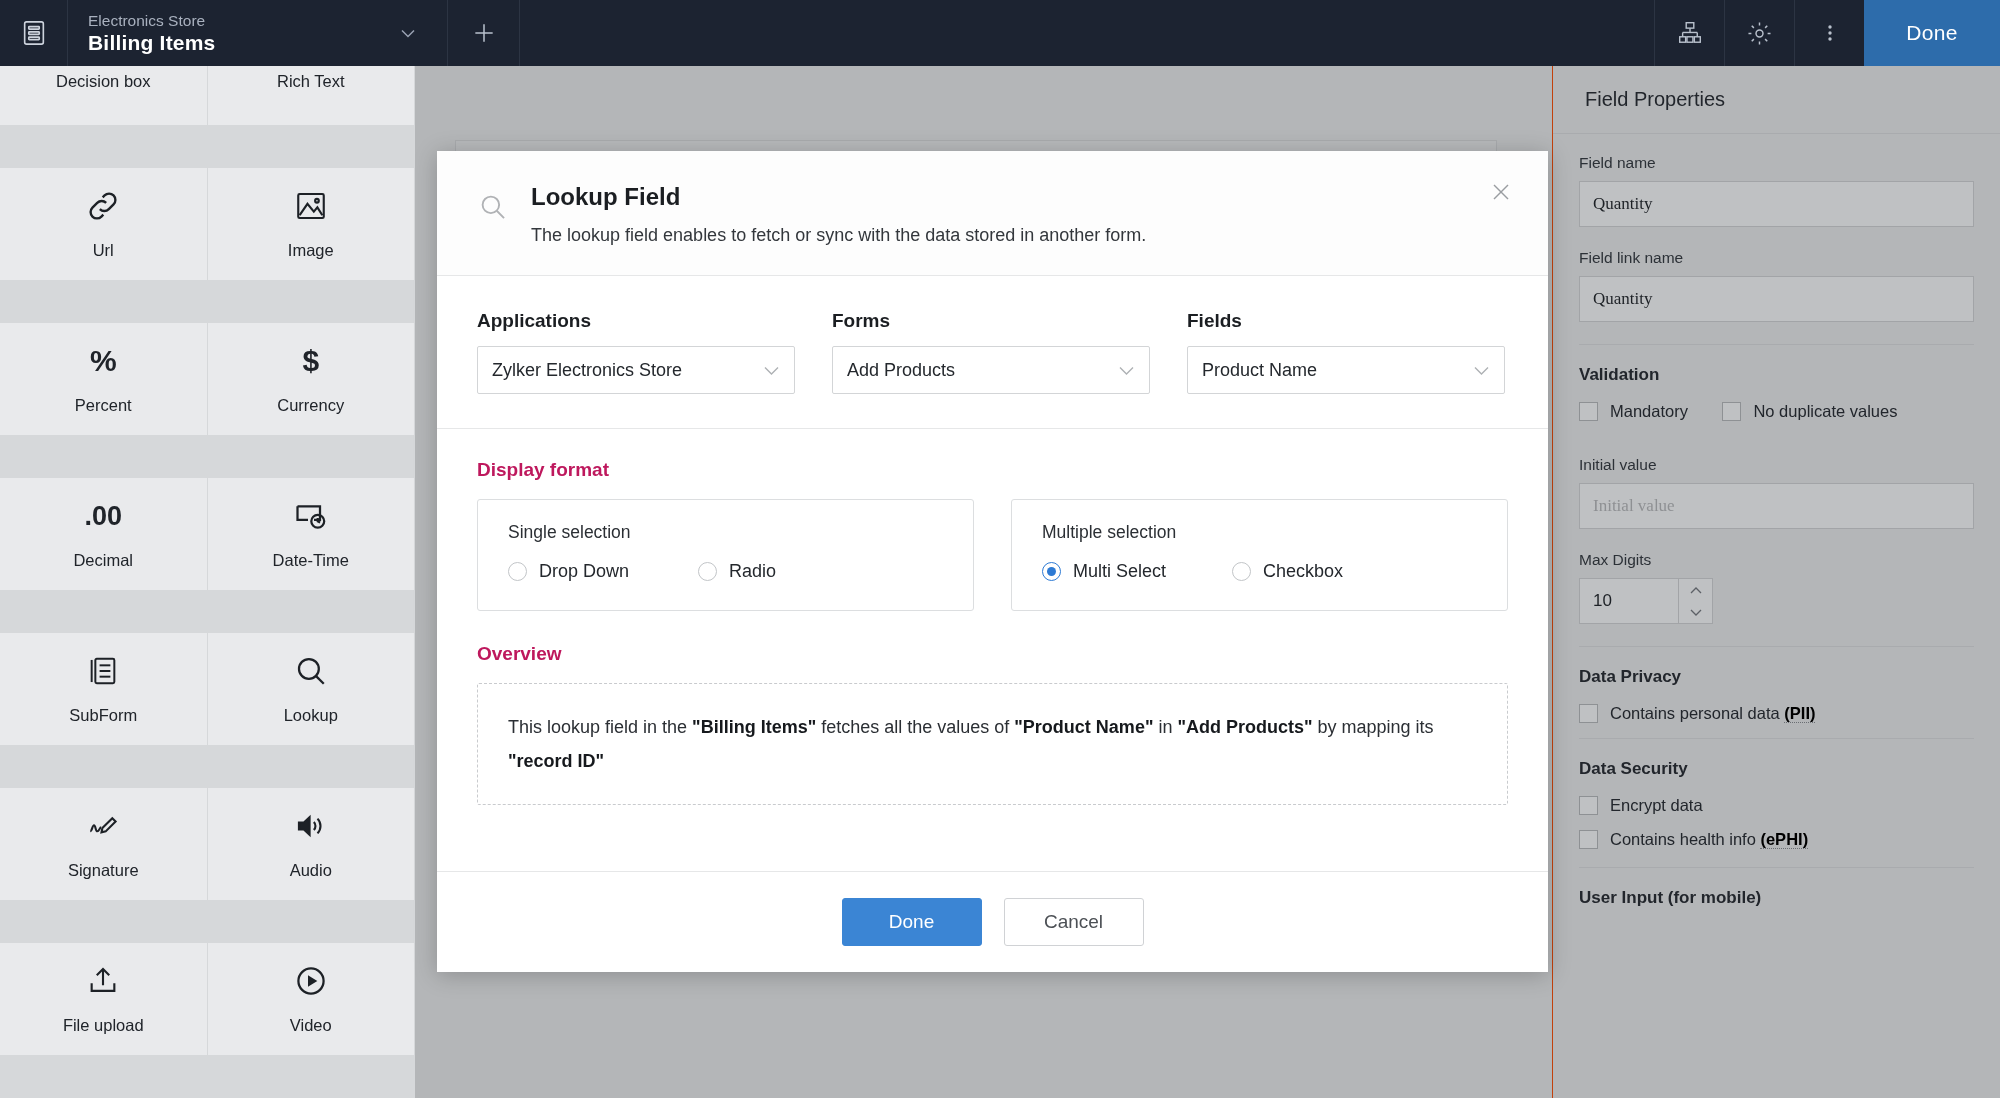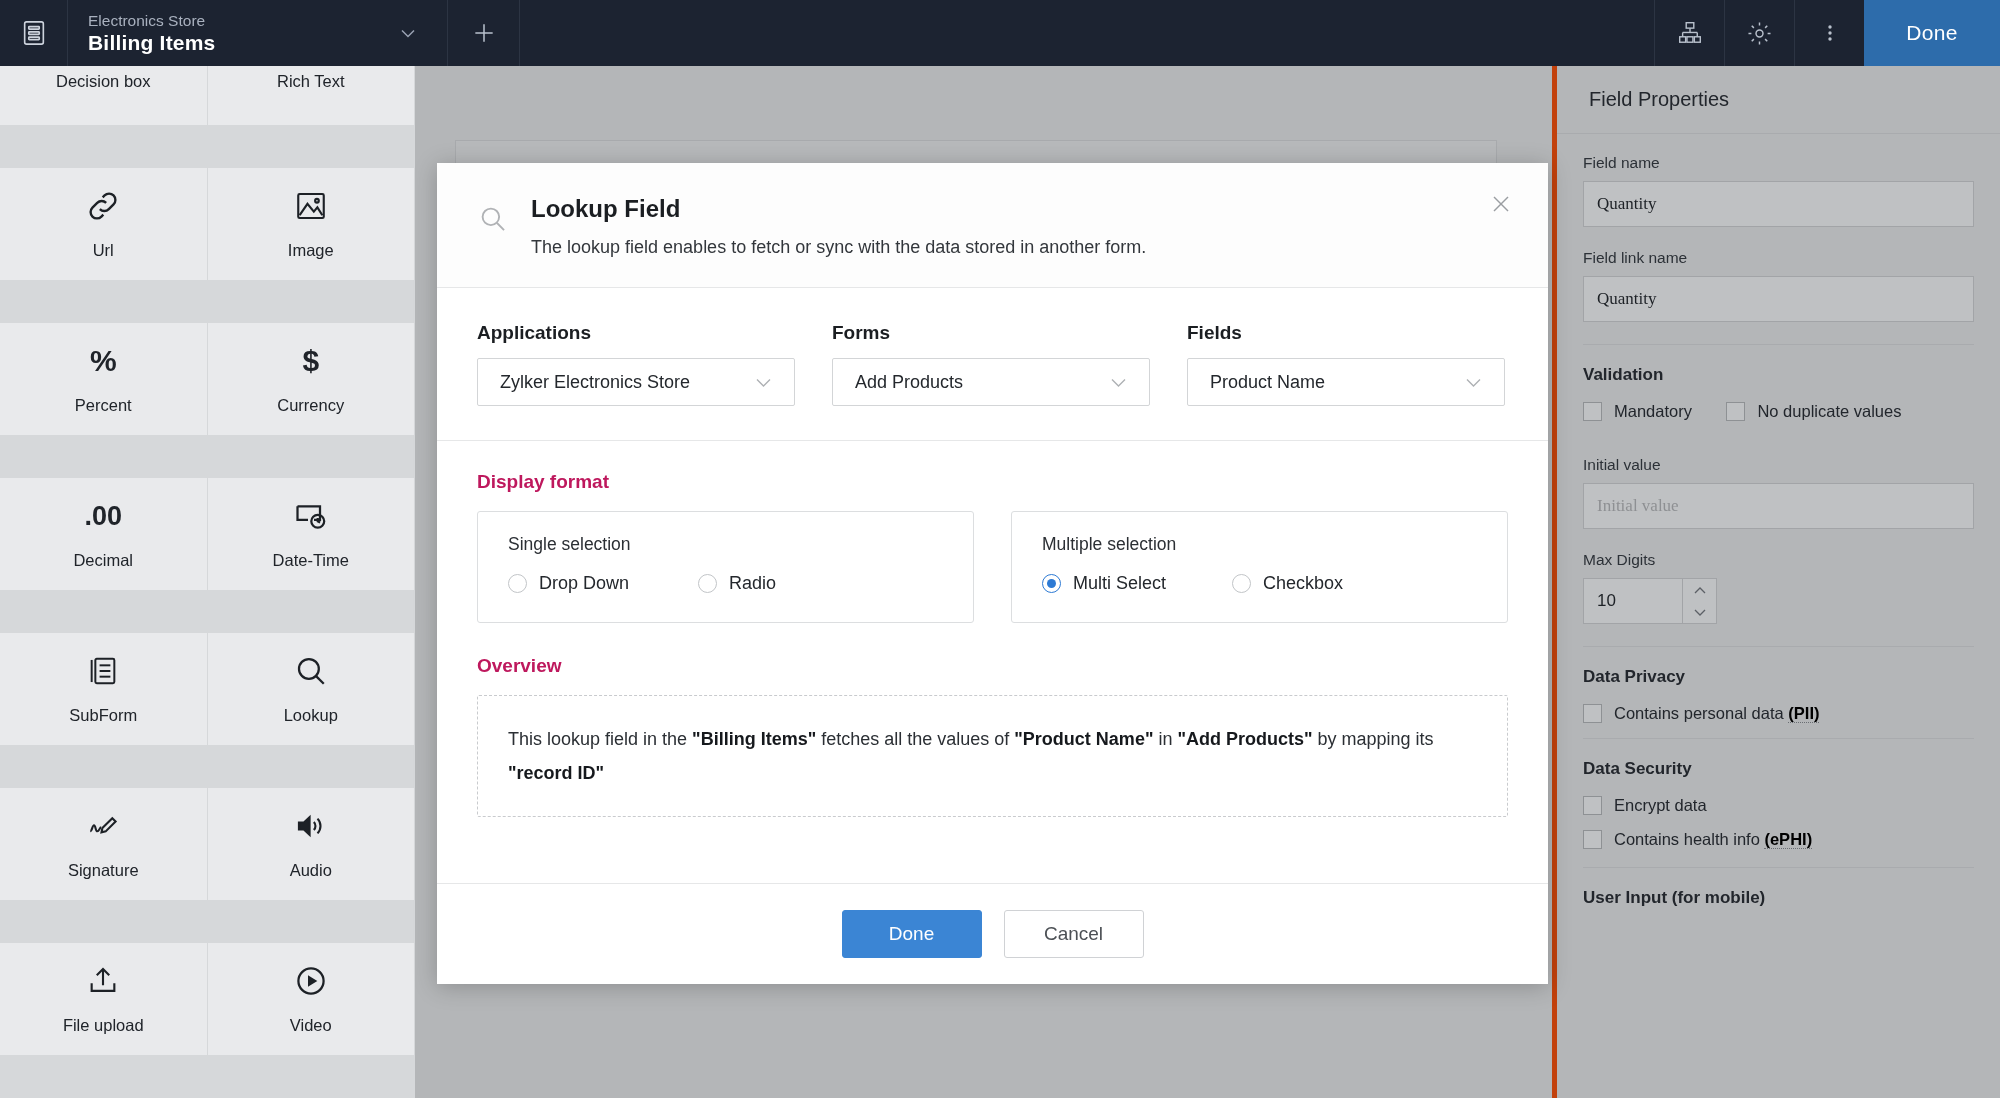--- a/index.html
+++ b/index.html
@@ -85,21 +85,21 @@
     width: 1042px; height: 560px;
     border: 1px solid #a8aaad;
     background: #b7b9bb;
   }
 
   
   .props {
     position: absolute; top: 66px; left: 1552px;
     width: 448px; height: 1032px;
     background: #b4b6b8;
-    border-left: 5px solid #c2410c;
+    border-left: 1px solid #c2410c;
     overflow: hidden;
   }
   .props-title {
     font-size: 20px; color: #22262c;
     padding: 22px 0 22px 32px;
     border-bottom: 1px solid #a9abae;
   }
   .props-body { padding: 20px 26px 0 26px; }
   .prop-label { font-size: 15.5px; color: #2c3137; margin-bottom: 9px; }
   .prop-input {
@@ -132,21 +132,21 @@
     position: absolute; right: 0; top: 0; bottom: 0; width: 34px;
     border-left: 1px solid #a2a4a7;
     display: flex; flex-direction: column;
   }
   .stepper .arr { flex: 1; display: flex; align-items: center; justify-content: center; color: #5c6066; }
 
   
   .scrim { position: absolute; inset: 0; z-index: 10; pointer-events: none; }
   .modal {
     position: absolute; z-index: 20;
-    left: 437px; top: 163px;
+    left: 437px; top: 151px;
     width: 1111px; height: 821px;
     background: #ffffff;
     box-shadow: 0 3px 22px rgba(0,0,0,.22);
     display: flex; flex-direction: column;
   }
   .modal-header {
     padding: 32px 40px 28px 40px;
     display: flex; gap: 22px; align-items: flex-start;
     border-bottom: 1px solid #e6e7e8;
     position: relative;
@@ -163,21 +163,21 @@
   }
   .modal-selects {
     display: flex; gap: 37px;
     padding: 34px 40px 34px 40px;
     border-bottom: 1px solid #e6e7e8;
   }
   .sel-group { width: 318px; }
   .sel-label { font-size: 19px; font-weight: 600; color: #1b1e22; margin-bottom: 14px; }
   .sel-box {
     height: 48px; border: 1px solid #d3d5d7; border-radius: 2px;
-    display: flex; align-items: center; padding: 0 22px;
+    display: flex; align-items: center; padding: 0 14px;
     font-size: 18px; color: #24282d; background: #fff;
   }
   .sel-box .caret { margin-left: auto; color: #aeb1b4; }
 
   .modal-body { padding: 30px 40px 0 40px; flex: 1 1 auto; }
   .sect-title { font-size: 19px; font-weight: 600; color: #be185d; margin-bottom: 18px; }
   .fmt-row { display: flex; gap: 37px; margin-bottom: 32px; }
   .fmt-card {
     width: 497px; height: 112px;
     border: 1px solid #dcdee0; border-radius: 3px;

